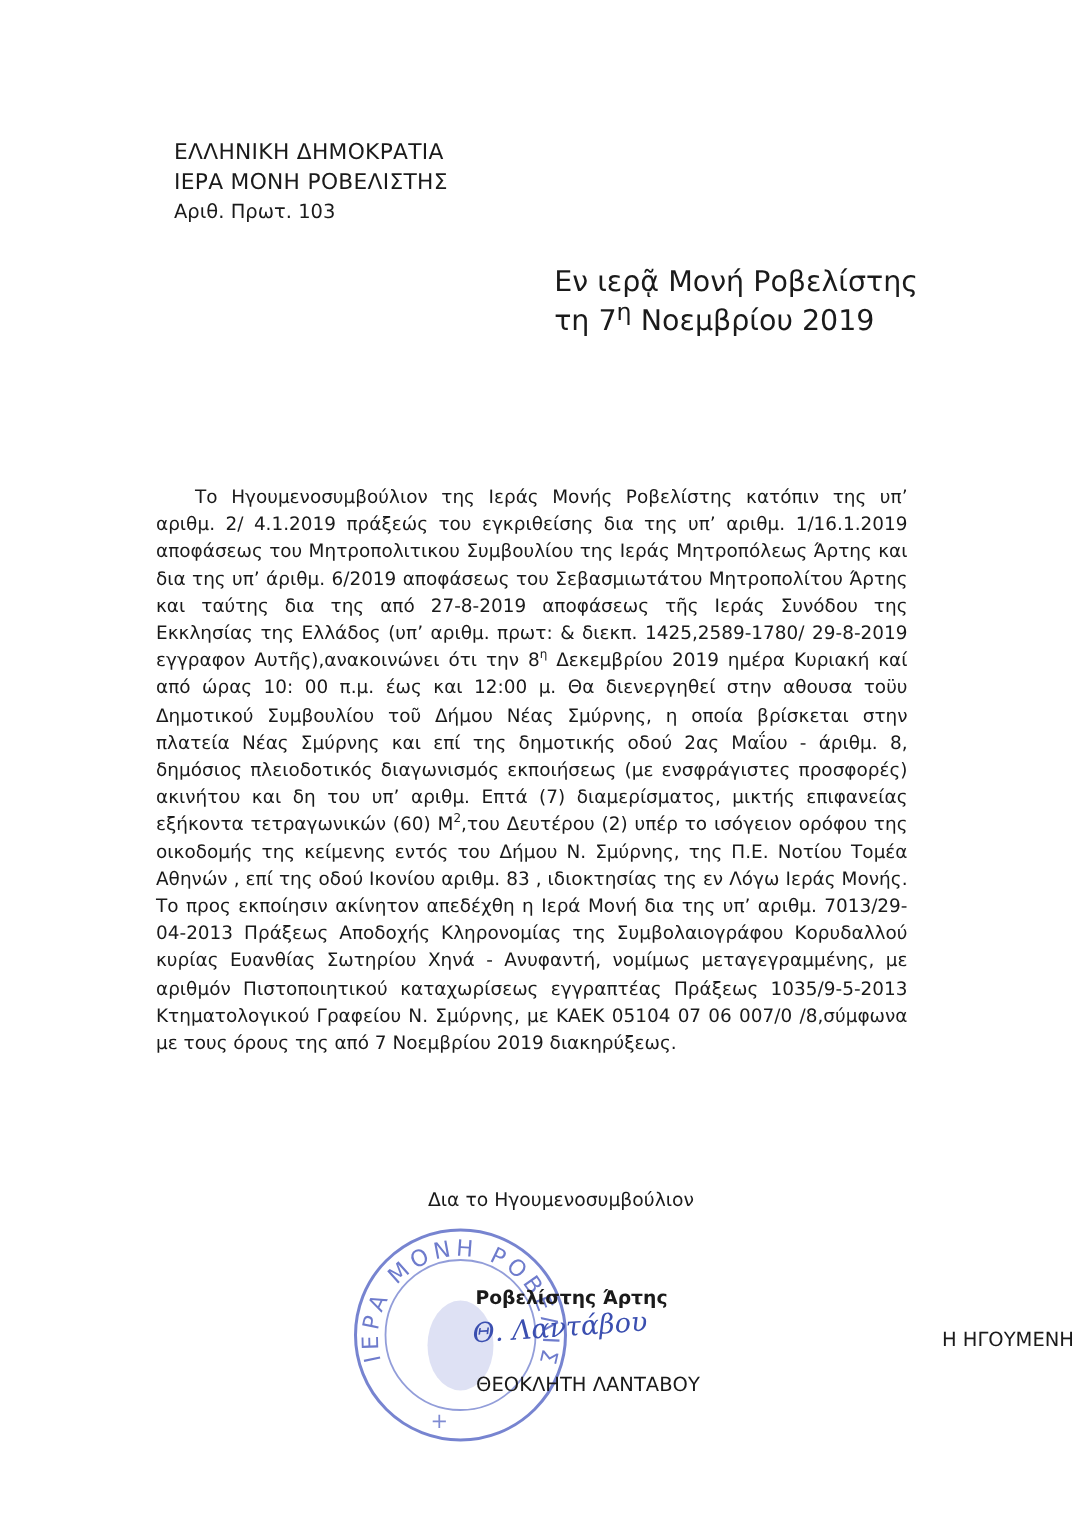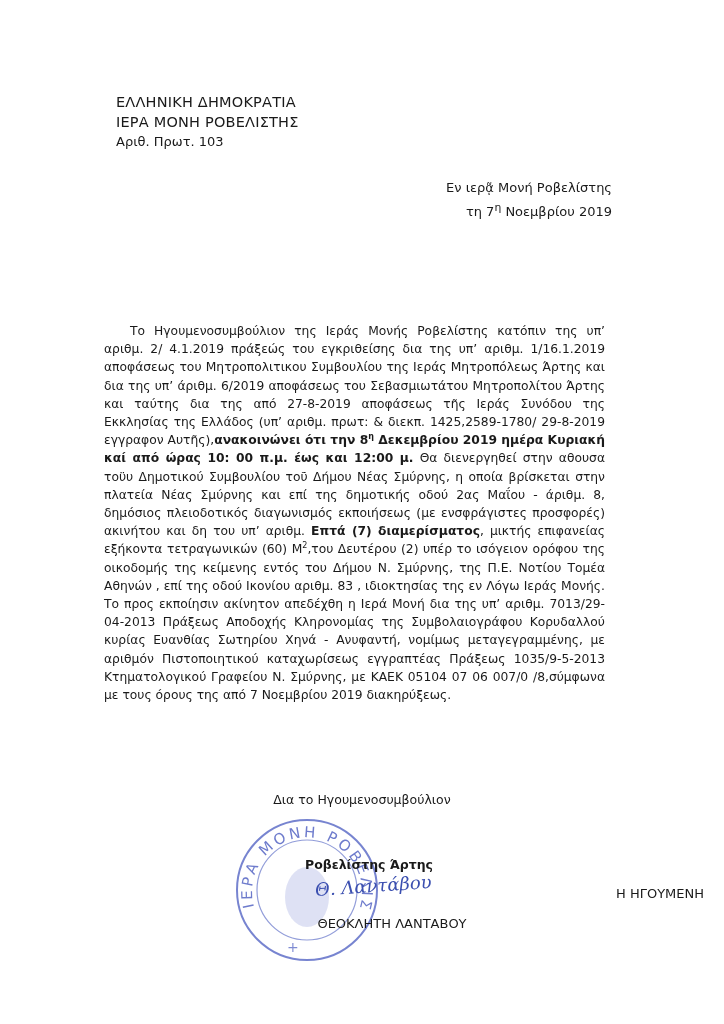--- a/index.html
+++ b/index.html
@@ -4,30 +4,30 @@
 <style>
   html, body { margin: 0; padding: 0; }
   body {
     width: 724px; height: 1024px; background: #ffffff; position: relative; overflow: hidden;
     font-family: "DejaVu Sans", sans-serif; color: #1a1a1a;
   }
   .page { position: absolute; inset: 0; }
   .sender { position: absolute; left: 116px; top: 92px; font-size: 14.5px; line-height: 20px; }
   .sender .caps { font-weight: normal; letter-spacing: 0.2px; }
   .sender .ref { font-size: 13px; }
-  .place-date { position: absolute; right: 112px; top: 178px; text-align: right; font-size: 13px; line-height: 20px; }
+  .place-date { position: absolute; right: 112px; top: 178px; font-size: 19px; line-height: 20px; }
   .title { position: absolute; left: 0; right: 0; top: 262px; text-align: center; font-size: 14px; line-height: 20px; letter-spacing: 0.3px; }
   .body-text {
     position: absolute; left: 104px; width: 501px; top: 322px;
     font-size: 12.3px; line-height: 18.2px; text-align: justify;
   }
   .body-text p { margin: 0; text-indent: 26px; }
-  .body-text b { font-weight: bold; }
+  .body-text b { font-weight: normal; }
   .body-text sup { font-size: 8px; line-height: 0; }
-  .sign { position: absolute; left: 0; width: 704px; top: 790px; text-align: center; font-size: 12.5px; line-height: 19px; }
+  .sign { position: absolute; left: 12px; width: 704px; top: 790px; text-align: center; font-size: 12.5px; line-height: 19px; }
   .sign .l1 { margin-left: 20px; }
   .sign .l2 { margin-left: 22px; font-weight: bold; }
   .sign .l3 { margin-left: 34px; font-weight: bold; margin-top: 46px; }
   .sign .title-h { margin-left: 32px; margin-top: 10px; font-size: 13px; text-align: right; }
   .signature-scrawl { position: absolute; left: 315px; top: 875px; font-family: "DejaVu Serif", serif; font-style: italic; font-size: 18px; color: #3b4fb0; transform: rotate(-4deg); }
   .sign-name { position: absolute; left: 0; width: 724px; top: 916px; text-align: center; font-size: 13px; margin-left: 30px; }
   .stamp { position: absolute; left: 232px; top: 812px; width: 150px; height: 150px; }
 </style>
 </head>
 <body>

